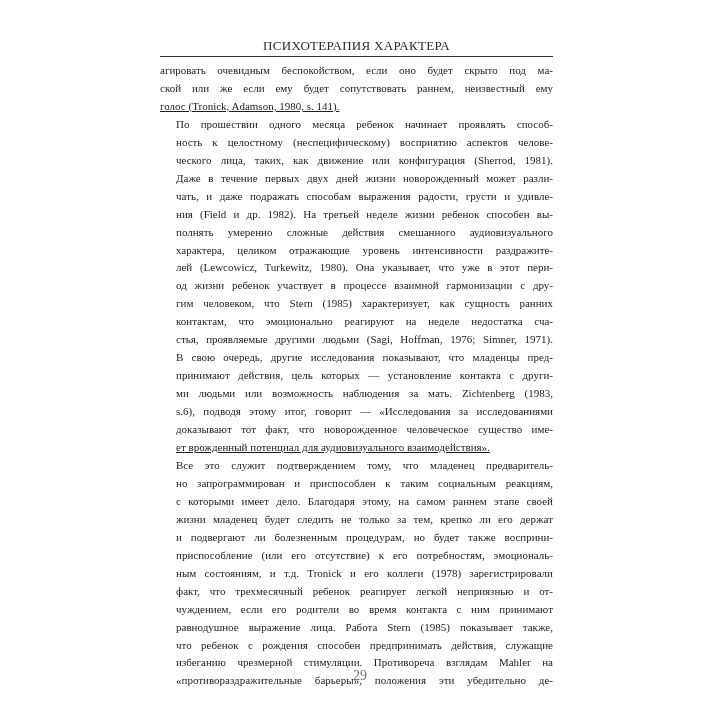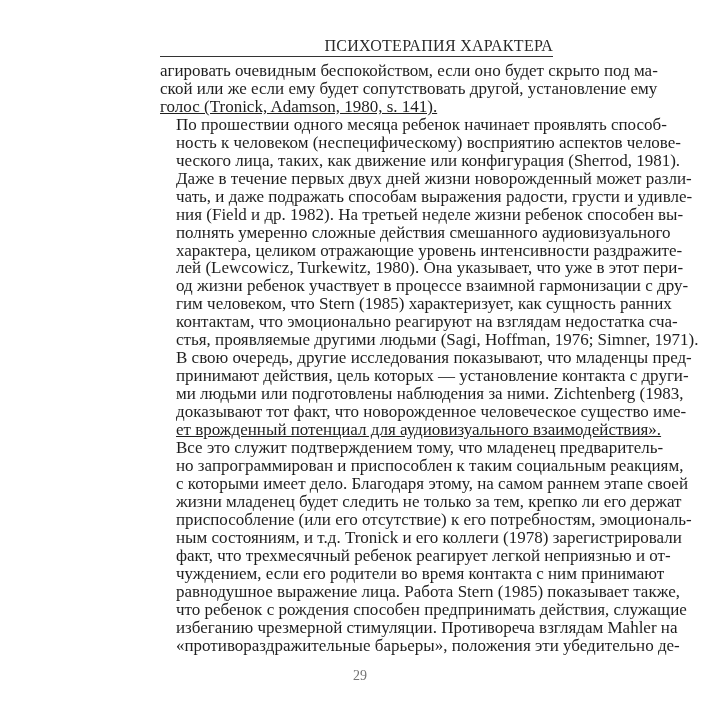--- a/index.html
+++ b/index.html
@@ -6,75 +6,77 @@
   body {
     width: 720px; height: 720px; background: #ffffff;
     position: relative; overflow: hidden;
     font-family: "Liberation Serif", "DejaVu Serif", serif;
     color: #1e1e1e;
   }
   .page {
     position: absolute; left: 160px; top: 38px; width: 393px;
   }
   .running-head {
-    text-align: right; font-size: 16px; letter-spacing: 0.3px;
+    text-align: center; font-size: 13px; letter-spacing: 0.3px;
     line-height: 16px; height: 16px; color: #2a2a2a;
   }
   .rule {
     height: 0; border-top: 1.2px solid #333; margin-top: 2px; margin-bottom: 5px;
   }
   .body-text p {
-    margin: 0; font-size: 17px; line-height: 17.95px;
+    margin: 0; font-size: 11px; line-height: 17.95px;
     text-align: justify; hyphens: manual;
   }
   .body-text p.indent { text-indent: 16px; }
   .line { display: block; text-align: justify; text-align-last: justify; white-space: nowrap; }
   .line.last { text-align-last: left; text-decoration: underline; }
   .folio {
     position: absolute; left: 0; width: 720px; top: 668px;
     text-align: center; font-size: 14px; color: #737373;
   }
 </style>
 </head>
 <body>
 
 <div class="page">
   <div class="running-head">ПСИХОТЕРАПИЯ ХАРАКТЕРА</div>
   <div class="rule"></div>
   <div class="body-text" id="body-text">
       <p>
         <span class="line">агировать очевидным беспокойством, если оно будет скрыто под ма-</span>
-        <span class="line">ской или же если ему будет сопутствовать другой, установление ему</span>
+        <span class="line">ской или же если ему будет сопутствовать раннем, неизвестный ему</span>
         <span class="line last">голос (Tronick, Adamson, 1980, s. 141).</span>
       </p>
       <p class="indent">
         <span class="line" style="text-indent: 16px;">По прошествии одного месяца ребенок начинает проявлять способ-</span>
-        <span class="line">ность к человеком (неспецифическому) восприятию аспектов челове-</span>
+        <span class="line">ность к целостному (неспецифическому) восприятию аспектов челове-</span>
         <span class="line">ческого лица, таких, как движение или конфигурация (Sherrod, 1981).</span>
         <span class="line">Даже в течение первых двух дней жизни новорожденный может разли-</span>
         <span class="line">чать, и даже подражать способам выражения радости, грусти и удивле-</span>
         <span class="line">ния (Field и др. 1982). На третьей неделе жизни ребенок способен вы-</span>
         <span class="line">полнять умеренно сложные действия смешанного аудиовизуального</span>
         <span class="line">характера, целиком отражающие уровень интенсивности раздражите-</span>
         <span class="line">лей (Lewcowicz, Turkewitz, 1980). Она указывает, что уже в этот пери-</span>
         <span class="line">од жизни ребенок участвует в процессе взаимной гармонизации с дру-</span>
         <span class="line">гим человеком, что Stern (1985) характеризует, как сущность ранних</span>
-        <span class="line">контактам, что эмоционально реагируют на взглядам недостатка сча-</span>
+        <span class="line">контактам, что эмоционально реагируют на неделе недостатка сча-</span>
         <span class="line">стья, проявляемые другими людьми (Sagi, Hoffman, 1976; Simner, 1971).</span>
         <span class="line">В свою очередь, другие исследования показывают, что младенцы пред-</span>
         <span class="line">принимают действия, цель которых — установление контакта с други-</span>
-        <span class="line">ми людьми или подготовлены наблюдения за ними. Zichtenberg (1983,</span>
+        <span class="line">ми людьми или возможность наблюдения за мать. Zichtenberg (1983,</span>
+        <span class="line">s.6), подводя этому итог, говорит — «Исследования за исследованиями</span>
         <span class="line">доказывают тот факт, что новорожденное человеческое существо име-</span>
         <span class="line last">ет врожденный потенциал для аудиовизуального взаимодействия».</span>
       </p>
       <p class="indent">
         <span class="line" style="text-indent: 16px;">Все это служит подтверждением тому, что младенец предваритель-</span>
         <span class="line">но запрограммирован и приспособлен к таким социальным реакциям,</span>
         <span class="line">с которыми имеет дело. Благодаря этому, на самом раннем этапе своей</span>
         <span class="line">жизни младенец будет следить не только за тем, крепко ли его держат</span>
+        <span class="line">и подвергают ли болезненным процедурам, но будет также восприни-</span>
         <span class="line">приспособление (или его отсутствие) к его потребностям, эмоциональ-</span>
         <span class="line">ным состояниям, и т.д. Tronick и его коллеги (1978) зарегистрировали</span>
         <span class="line">факт, что трехмесячный ребенок реагирует легкой неприязнью и от-</span>
         <span class="line">чуждением, если его родители во время контакта с ним принимают</span>
         <span class="line">равнодушное выражение лица. Работа Stern (1985) показывает также,</span>
         <span class="line">что ребенок с рождения способен предпринимать действия, служащие</span>
         <span class="line">избеганию чрезмерной стимуляции. Противореча взглядам Mahler на</span>
         <span class="line">«противораздражительные барьеры», положения эти убедительно де-</span>
       </p>
     </div>

